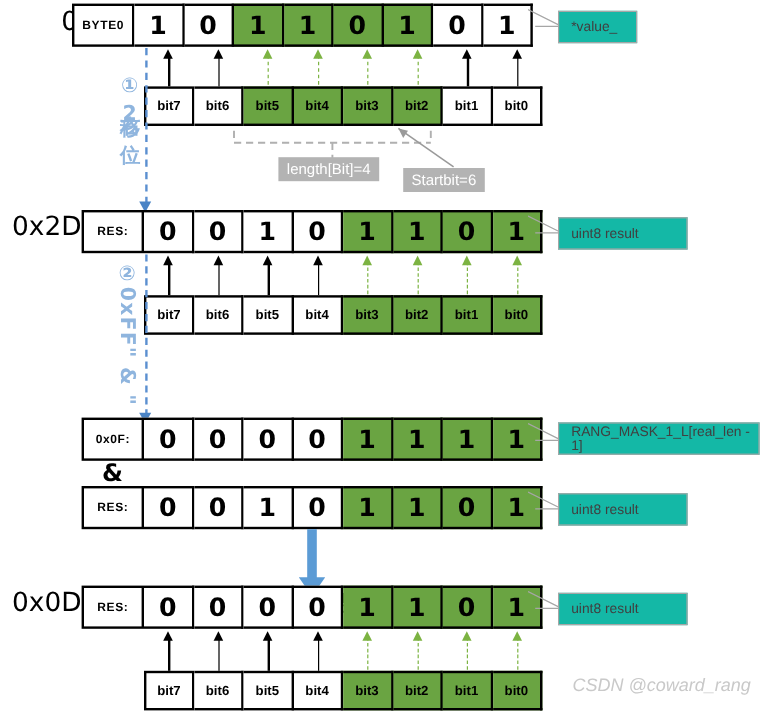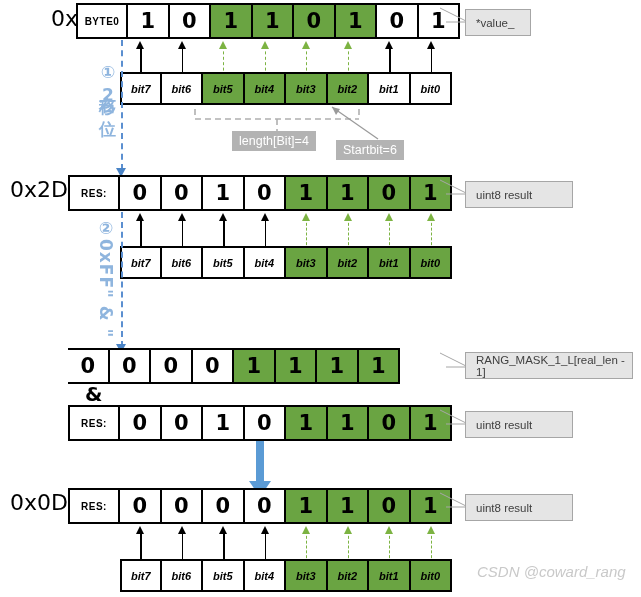--- a/index.html
+++ b/index.html
@@ -27,21 +27,21 @@
   .bitcell{
     width:41.5px;height:36px;box-sizing:border-box;
     border:2px solid #000;border-left:none;background:#fff;
     display:flex;align-items:center;justify-content:center;
     font-size:21px;font-weight:bold;color:#000;
     font-family:"DejaVu Sans",sans-serif;
   }
   .bitcell.g{background:#6aa442;border-color:#000;}
 
   
-  .bitnamerow{position:absolute;display:flex;height:45px;font-style:italic;}
+  .bitnamerow{position:absolute;display:flex;height:45px;}
   .namecell{
     width:41.5px;height:33px;box-sizing:border-box;
     border:2px solid #000;border-left:none;background:#fff;
     display:flex;align-items:center;justify-content:center;
     font-size:11px;font-weight:bold;color:#000;
   }
   .namecell:first-child{border-left:2px solid #000;}
   .namecell.g{background:#6aa442;}
 
   
@@ -75,21 +75,21 @@
   .vlabel2{
     position:absolute;color:#8fb5de;font-size:17px;font-weight:bold;
     writing-mode:vertical-rl;text-orientation:mixed;
     letter-spacing:1px;white-space:nowrap;
     font-family:"DejaVu Sans",sans-serif;
   }
 
   
   .callout{
     position:absolute;box-sizing:border-box;
-    border:1px solid #a6a6a6;background:#e5e5e5;
+    border:1px solid #a6a6a6;background:#14b8a6;
     display:flex;align-items:center;
     padding-left:10px;
     font-size:11.5px;color:#404040;
     font-family:"Liberation Sans",sans-serif;
   }
   .leader{position:absolute;}
   .leader svg{display:block;}
 
   
   .chip{
@@ -125,21 +125,21 @@
     font-family:"Liberation Sans",sans-serif;white-space:nowrap;
   }
 </style>
 </head>
 <body>
 
 <div class="abs hexlabel" style="left:10px;top:6px;margin-left:41px;">0xB5</div>
 <div class="abs hexlabel" style="left:10px;top:177px;">0x2D</div>
 <div class="abs hexlabel" style="left:10px;top:490px;">0x0D</div>
 
-<div class="byterow" id="row-byte0" style="left:76px;top:3px;">
+<div class="byterow" id="row-byte0" style="left:60px;top:3px;">
     <div class="tagcell">BYTE0</div>
     <div class="bitcell">1</div>
     <div class="bitcell">0</div>
     <div class="bitcell g">1</div>
     <div class="bitcell g">1</div>
     <div class="bitcell g">0</div>
     <div class="bitcell g">1</div>
     <div class="bitcell">0</div>
     <div class="bitcell">1</div>
   </div>
@@ -278,20 +278,21 @@
       <path d="M0,2 L28,16 L6,16" stroke="#a6a6a6" stroke-width="1" fill="none"></path>
     </svg>
 </div>
 <div class="callout" style="left:465px;top:181px;width:108px;height:27px;">uint8 result</div>
 
 <div class="blueline" style="left:121px;top:212px;height:135px;"></div>
 <div class="bluehead" style="left:116px;top:344px;"></div>
 <div class="vlabel2" style="left:96px;top:218px;">②0xFF" &amp; "</div>
 
 <div class="byterow" id="row-mask" style="left:68px;top:348px;">
+    <div class="tagcell">0x0F:</div>
     <div class="bitcell">0</div>
     <div class="bitcell">0</div>
     <div class="bitcell">0</div>
     <div class="bitcell">0</div>
     <div class="bitcell g">1</div>
     <div class="bitcell g">1</div>
     <div class="bitcell g">1</div>
     <div class="bitcell g">1</div>
   </div>
 

